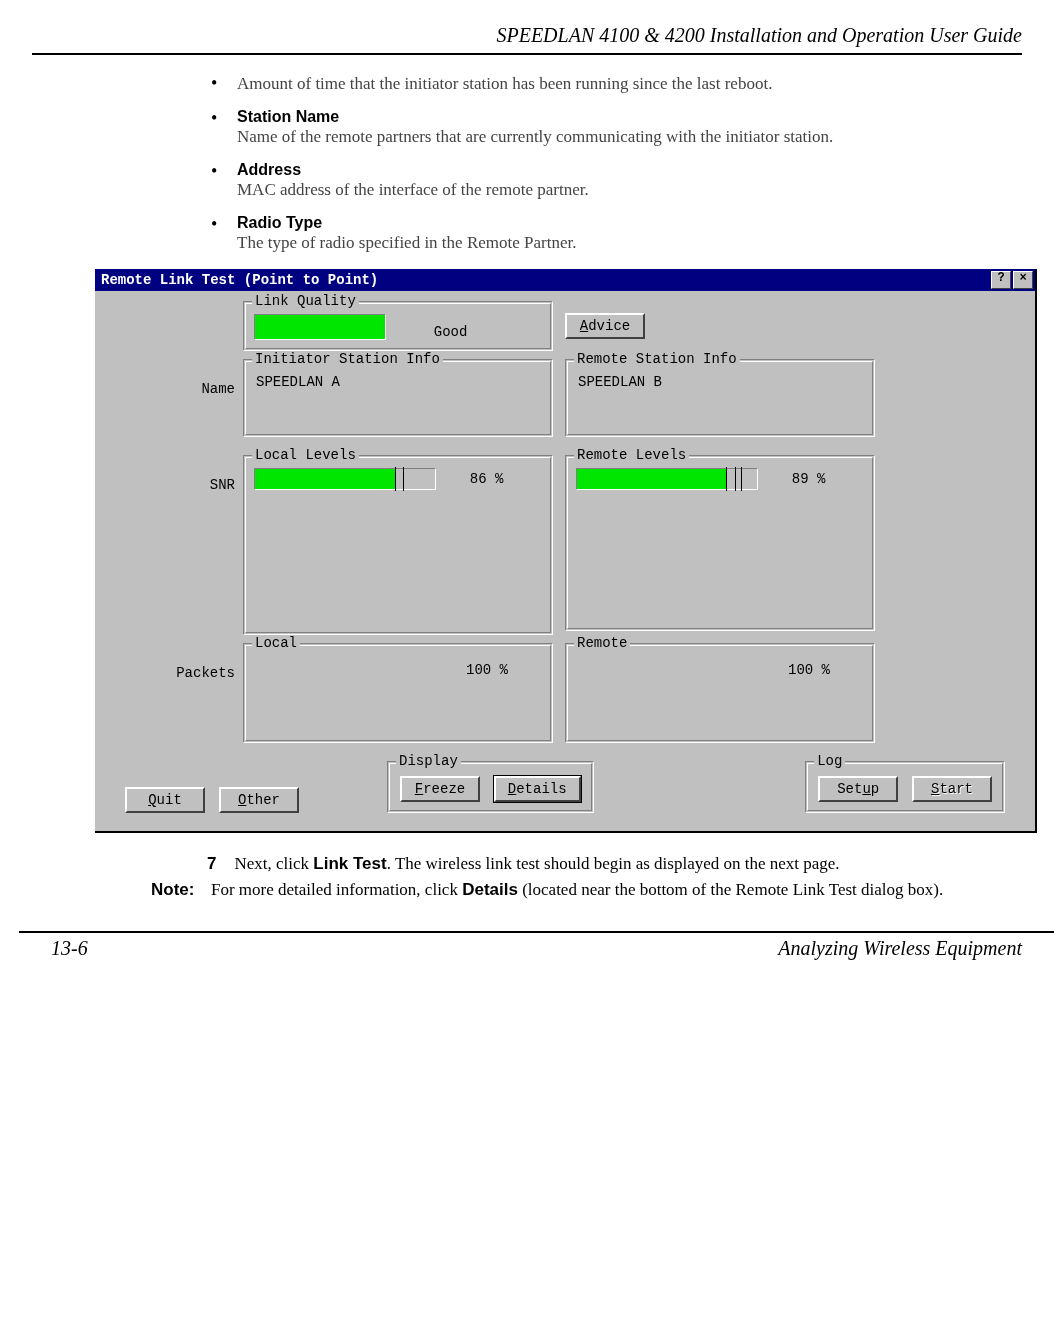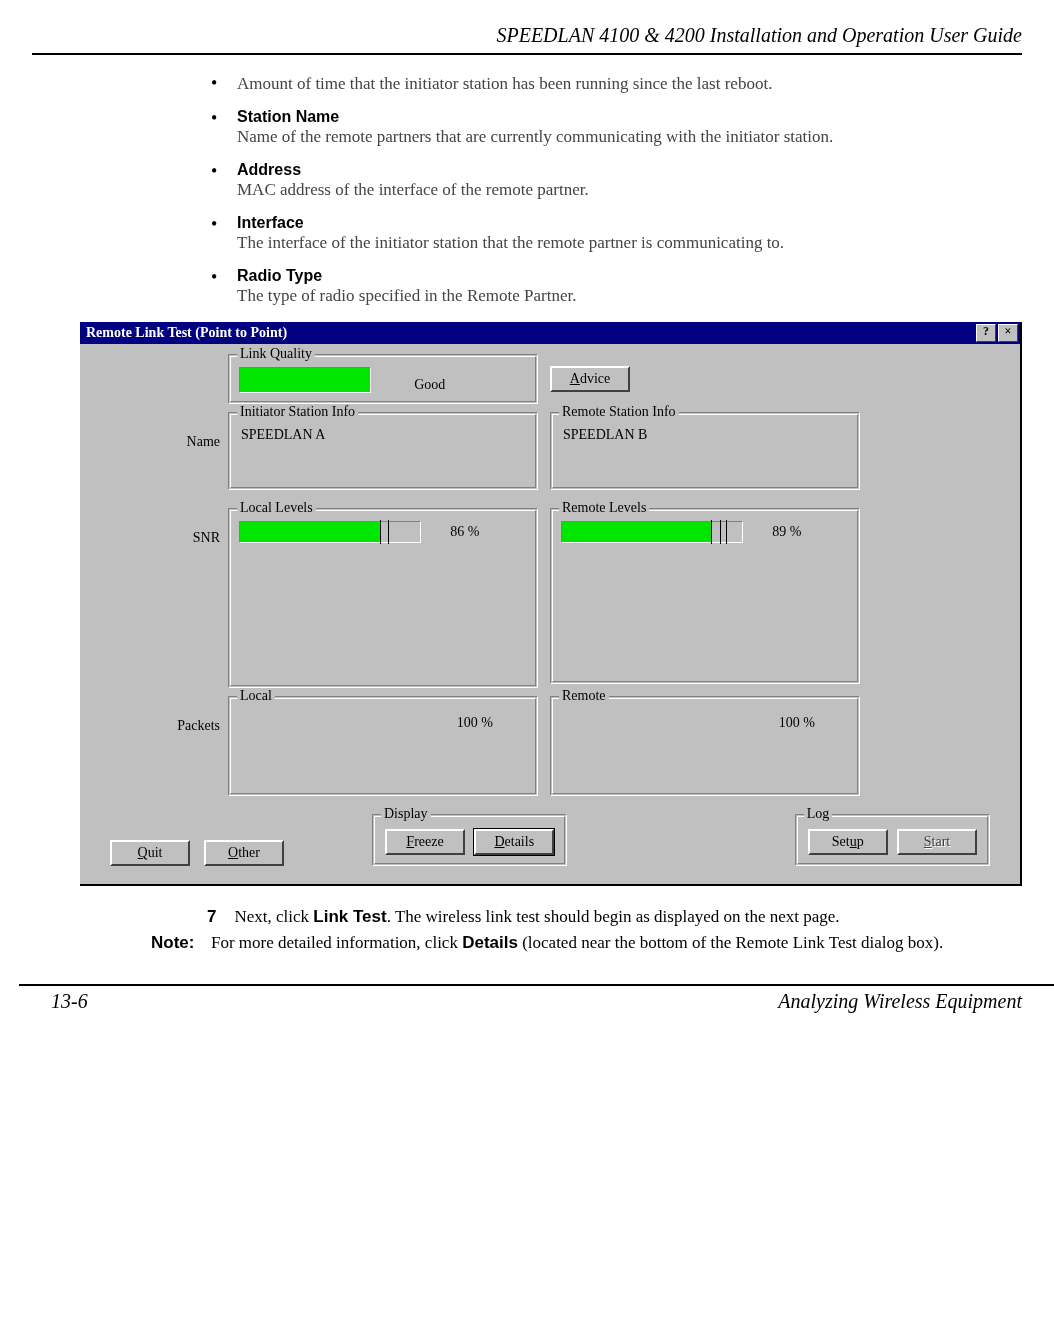--- a/index.html
+++ b/index.html
@@ -55,25 +55,25 @@
   .desc {
     font-family: "Times New Roman", serif;
     font-size: 17px;
     color: #444;
     display: block;
     line-height: 1.35;
   }
   
   .dialog {
     width: 940px;
-    margin: 0 0 18px 48px;
+    margin: 0 0 18px 63px;
     background: #c0c0c0;
     border-right: 2px solid #000;
     border-bottom: 2px solid #000;
-    font-family: Liberation Serif, serif;
+    font-family: Liberation Mono, monospace;
     font-size: 13px;
   }
   .titlebar {
     background: #000080;
     color: #fff;
     display: flex;
     align-items: center;
     height: 22px;
     padding: 0 2px 0 6px;
     font-weight: bold;
@@ -164,21 +164,21 @@
     border-right-color: #404040;
     border-bottom-color: #404040;
     padding: 3px 12px;
     font-size: 14px;
     min-width: 52px;
     text-align: center;
   }
   .btn.default {
     outline: 1px solid #000;
   }
-  .btn.disabled { color: #404040; text-shadow: 1px 1px 0 #fff; }
+  .btn.disabled { color: #000000; text-shadow: 1px 1px 0 #fff; }
   .underline { text-decoration: underline; }
   .sunken-text {
     background: #c0c0c0;
     font-size: 14px;
     padding: 2px 2px;
     height: 50px;
   }
   .prog-outer {
     display: inline-block;
     width: 180px;
@@ -264,24 +264,20 @@
       </li>
       <li>
         <span class="term">Station Name</span>
         <span class="desc">Name of the remote partners that are currently communicating with the initiator station.</span>
       </li>
       <li>
         <span class="term">Address</span>
         <span class="desc">MAC address of the interface of the remote partner.</span>
       </li>
       <li>
-        <span class="term">Interface</span>
-        <span class="desc">The interface of the initiator station that the remote partner is communicating to.</span>
-      </li>
-      <li>
         <span class="term">Radio Type</span>
         <span class="desc">The type of radio specified in the Remote Partner.</span>
       </li>
     </ul>
   </div>
 
   <div class="dialog">
     <div class="titlebar">
       <span class="titlebar-text">Remote Link Test (Point to Point)</span>
       <span class="tb-buttons">

